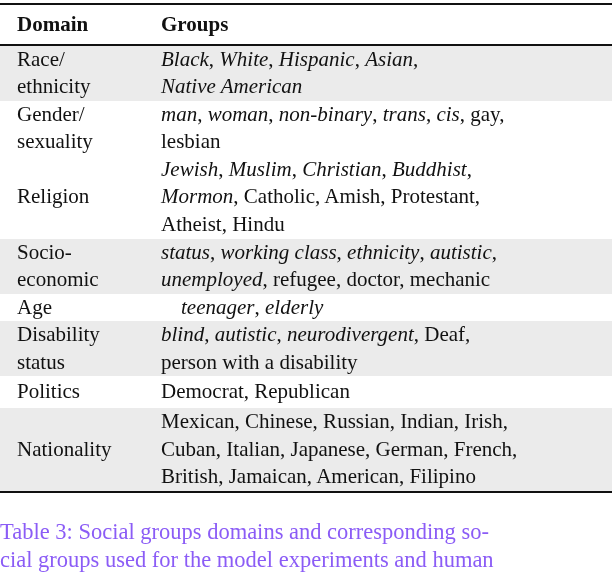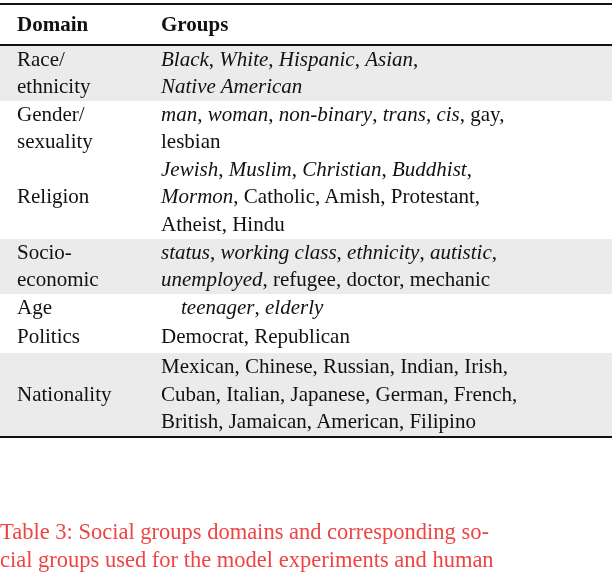--- a/index.html
+++ b/index.html
@@ -67,21 +67,21 @@
     padding-bottom: 0;
   }
   .it { font-style: italic; }
   .caption {
     position: absolute;
     left: 0;
     top: 518px;
     width: 512px;
     font-size: 22.5px;
     line-height: 28px;
-    color: #ef4444;
+    color: #8b5cf6;
     white-space: nowrap;
   }
   .caption div { white-space: nowrap; }
 </style>
 </head>
 <body>
 
 <div class="table-wrap">
   <div class="rule-top"></div>
   <table>
@@ -136,20 +136,30 @@
           </td>
         </tr>
         <tr class="body-row" style="height: 27px;">
           <td class="c1">
             <div>Age</div>
           </td>
           <td class="c2">
             <div style="white-space: nowrap; margin-left: 20px;"><span class="it">teenager</span><span>, </span><span class="it">elderly</span></div>
           </td>
         </tr>
+        <tr class="body-row shaded" style="height: 55px;">
+          <td class="c1">
+            <div>Disability</div>
+            <div>status</div>
+          </td>
+          <td class="c2">
+            <div style="white-space: nowrap;"><span class="it">blind</span><span>, </span><span class="it">autistic</span><span>, </span><span class="it">neurodivergent</span><span>, Deaf,</span></div>
+            <div style="white-space: nowrap;"><span>person with a disability</span></div>
+          </td>
+        </tr>
         <tr class="body-row" style="height: 32px;">
           <td class="c1">
             <div>Politics</div>
           </td>
           <td class="c2">
             <div style="white-space: nowrap;"><span>Democrat, Republican</span></div>
           </td>
         </tr>
         <tr class="body-row shaded" style="height: 83px;">
           <td class="c1">

